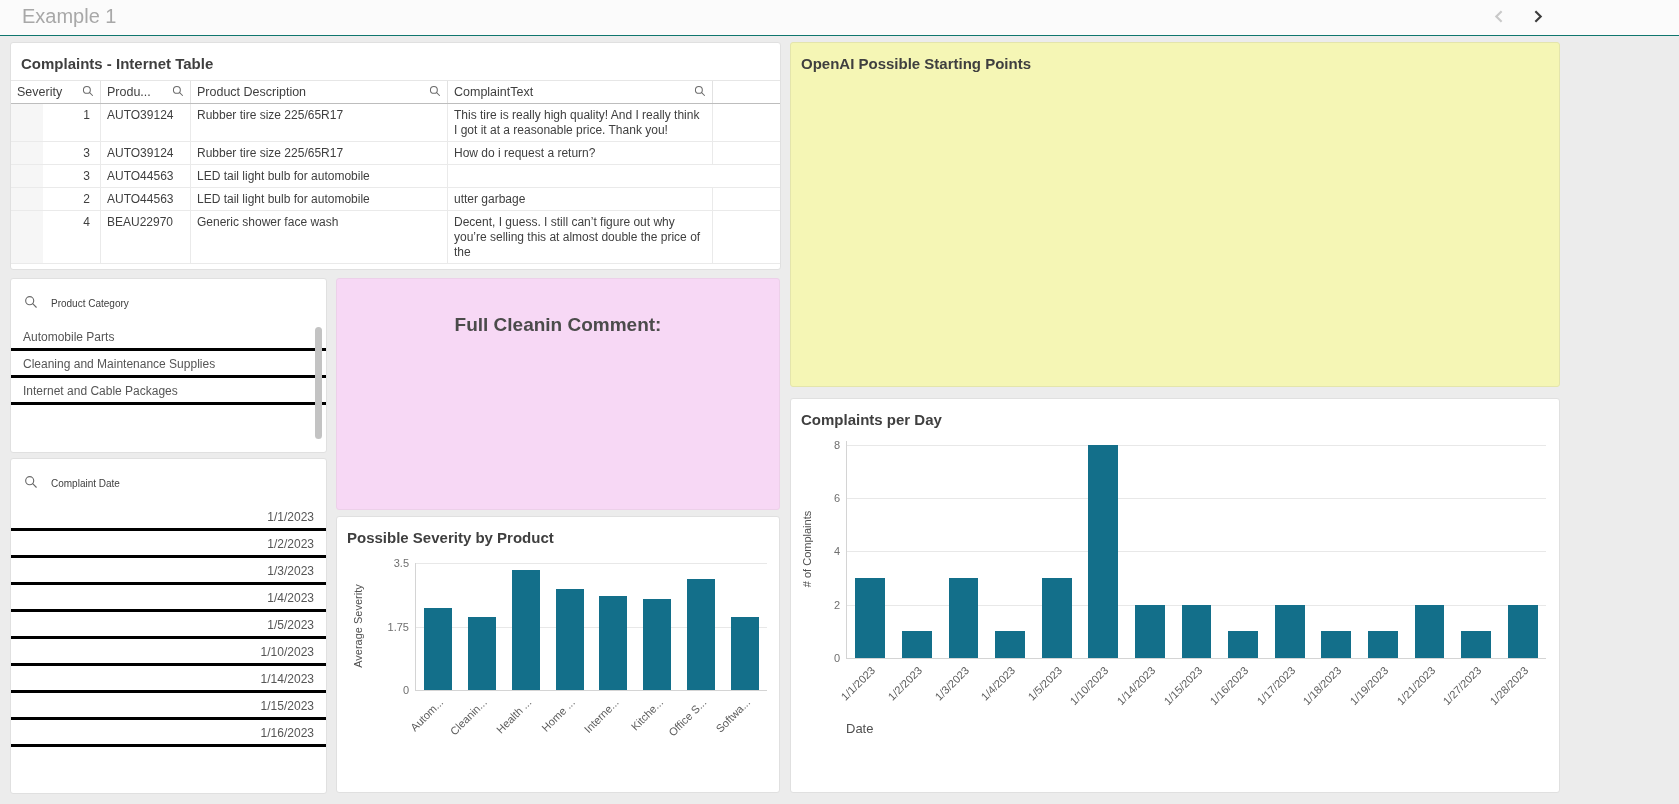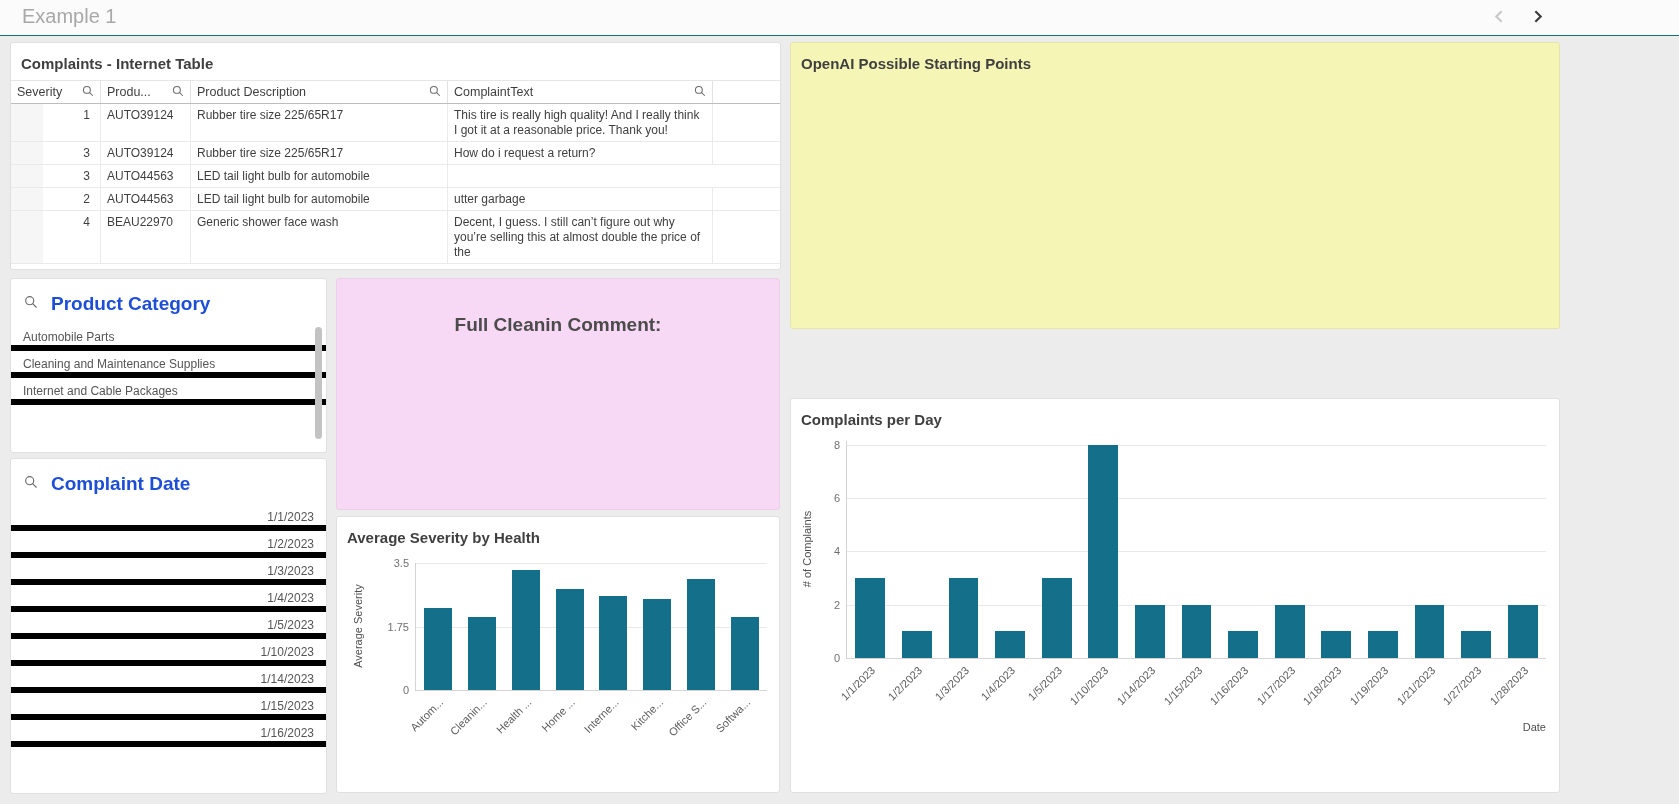--- a/index.html
+++ b/index.html
@@ -11,21 +11,21 @@
   .sheet-title{position:absolute;left:22px;top:5px;font-size:20px;color:#a8a8a8;font-weight:400}
   .nav{position:absolute;right:130px;top:6px;display:flex;gap:14px}
   .navbtn{width:24px;height:24px;border:none;background:transparent;padding:0;cursor:pointer;display:flex;align-items:center;justify-content:center}
 
   
   .panel{position:absolute;background:#fff;border:1px solid #e0e0e0;border-radius:3px;overflow:hidden}
   .panel-title{font-size:15px;font-weight:bold;color:#3f3f3f;padding:12px 10px 8px 10px}
 
   
   #ref-table{left:10px;top:42px;width:771px;height:228px}
-  #openai{left:790px;top:42px;width:770px;height:287px;border-color:#e4e5ac}
+  #openai{left:790px;top:42px;width:770px;height:345px;border-color:#e4e5ac}
   #prod-cat{left:10px;top:278px;width:317px;height:175px}
   #comment{left:336px;top:278px;width:444px;height:232px;border-color:#ecd0e9}
   #date-list{left:10px;top:458px;width:317px;height:336px}
   #chart1{left:336px;top:516px;width:444px;height:277px}
   #chart2{left:790px;top:398px;width:770px;height:395px}
 
   
   .thead,.trow{display:grid;grid-template-columns:90px 90px 257px 265px 1fr}
   .thead{border-top:1px solid #e6e6e6;border-bottom:1px solid #bdbdbd;height:24px}
   .th{display:flex;align-items:center;justify-content:space-between;padding:0 6px;font-size:12.5px;color:#3f3f3f;border-right:1px solid #e2e2e2;overflow:hidden;white-space:nowrap;cursor:pointer}
@@ -33,37 +33,37 @@
   .trow{border-bottom:1px solid #eaeaea}
   .td{font-size:12px;color:#3f3f3f;line-height:15px;padding:4px 6px 3px 6px;border-right:1px solid #eaeaea;cursor:pointer}
   .td:last-child{border-right:none}
   .td.sev{text-align:right;padding-right:10px;background:linear-gradient(to right,#f6f6f6 0,#f6f6f6 32px,#fff 32px)}
 
   
   .comment-title{font-size:19px;font-weight:bold;color:#4b4b4b;text-align:center;margin-top:35px}
 
   
   .filter-head{display:flex;align-items:center;gap:13px;padding:14px 10px 10px 13px;height:45px}
-  .filter-title{font-size:19px;font-weight:bold;color:#1d4ed8}
-  .lrow{height:27px;line-height:26px;border-bottom:6px solid #000000;font-size:12px;color:#555;padding:0 12px;background:#fff;overflow:hidden;white-space:nowrap;cursor:pointer}
+  .filter-title{font-size:10px;font-weight:normal;color:#404040}
+  .lrow{height:27px;line-height:26px;border-bottom:3px solid #000000;font-size:12px;color:#555;padding:0 12px;background:#fff;overflow:hidden;white-space:nowrap;cursor:pointer}
   .lrow.right{text-align:right}
   .scroll-thumb{position:absolute;right:4px;top:48px;width:7px;height:112px;background:#c3c3c3;border-radius:4px}
 
   
   .plot{position:absolute;border-left:1px solid #d4d4d4;border-bottom:1px solid #d4d4d4}
   #chart1 .plot{left:78px;top:46px;width:352px;height:128px}
   #chart2 .plot{left:55px;top:42px;width:700px;height:218px}
   .gridline{position:absolute;left:0;right:0;height:1px;background:#e8e8e8}
   .bar{position:absolute;bottom:0}
   .ytick{position:absolute;font-size:11px;color:#6f6f6f;text-align:right;width:40px}
   .xtick{position:absolute;font-size:11px;color:#5c5c5c;white-space:nowrap;transform:rotate(-45deg);transform-origin:100% 0}
   .ylab{position:absolute;font-size:11px;color:#4f4f4f;transform:rotate(-90deg);width:140px;text-align:center}
   #chart1 .ylab{left:-49px;top:103px}
   #chart2 .ylab{left:-54px;top:144px}
-  .xtitle{position:absolute;font-size:11px;color:#4f4f4f;text-align:right}
+  .xtitle{position:absolute;font-size:13px;color:#4f4f4f;text-align:left}
   #chart2 .xtitle{left:55px;width:700px;top:322px}
 </style>
 </head>
 <body style="background: rgb(236, 236, 236);">
 
 <div class="topbar">
   <div class="sheet-title">Example 1</div>
   <div class="nav">
     <button class="navbtn">
       <span><svg width="15" height="15" viewBox="0 0 14 14">
@@ -190,21 +190,21 @@
       <div class="lrow right">1/4/2023</div>
       <div class="lrow right">1/5/2023</div>
       <div class="lrow right">1/10/2023</div>
       <div class="lrow right">1/14/2023</div>
       <div class="lrow right">1/15/2023</div>
       <div class="lrow right">1/16/2023</div>
     </div>
 </div>
 
 <div class="panel" id="chart1">
-  <div class="panel-title">Average Severity by Health</div>
+  <div class="panel-title">Possible Severity by Product</div>
   <div class="ylab">Average Severity</div>
   <div class="plot">
       <div class="gridline" style="top: 63.5px;"></div>
       <div class="gridline" style="top: 0px;"></div>
       <div class="bar" style="left: 7.8975px; width: 28.08px; height: 81.6429px; background: rgb(19, 111, 138);"></div>
       <div class="bar" style="left: 51.7725px; width: 28.08px; height: 72.5714px; background: rgb(19, 111, 138);"></div>
       <div class="bar" style="left: 95.6475px; width: 28.08px; height: 119.743px; background: rgb(19, 111, 138);"></div>
       <div class="bar" style="left: 139.523px; width: 28.08px; height: 100.874px; background: rgb(19, 111, 138);"></div>
       <div class="bar" style="left: 183.398px; width: 28.08px; height: 94.3429px; background: rgb(19, 111, 138);"></div>
       <div class="bar" style="left: 227.273px; width: 28.08px; height: 90.7143px; background: rgb(19, 111, 138);"></div>

